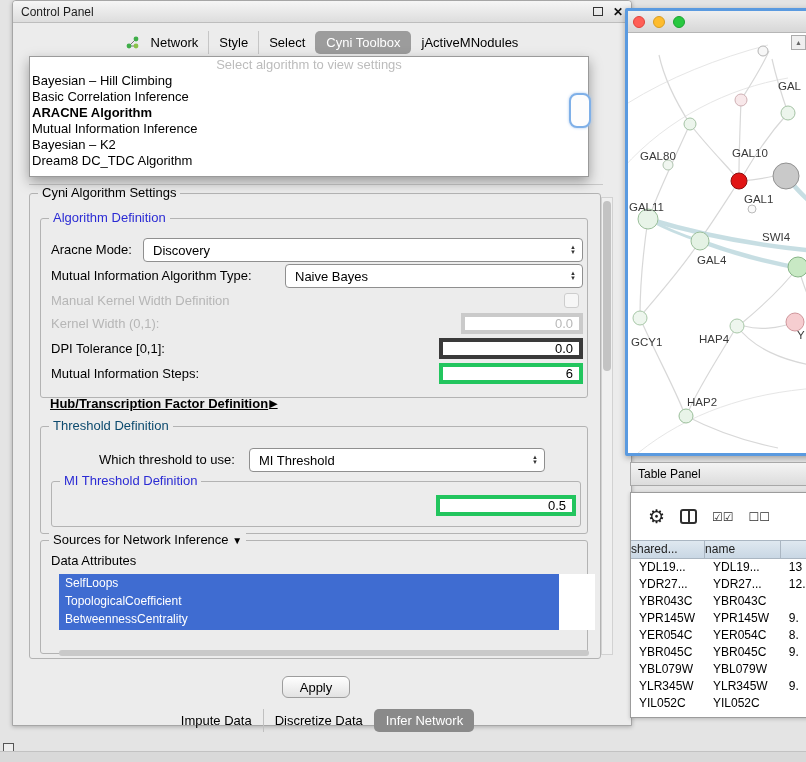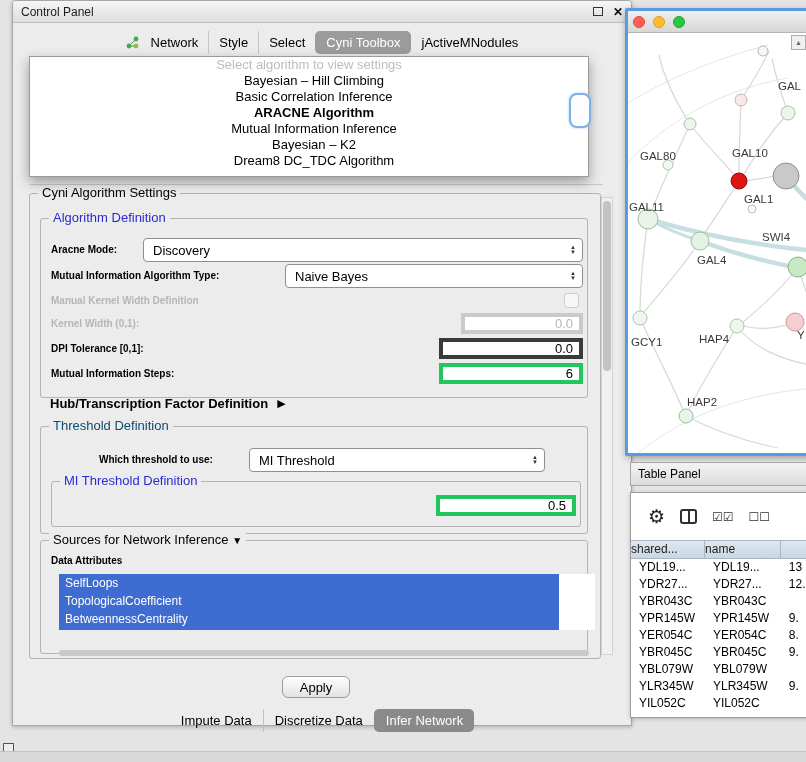--- a/index.html
+++ b/index.html
@@ -40,21 +40,21 @@
 
   
   .groupbox { position:absolute; border:1px solid #b3b3b3; border-radius:3px; }
   .legend {
     position:absolute; top:-9px; left:8px; background:#ececec; padding:0 4px;
     font-size:13px; line-height:15px; white-space:nowrap;
   }
   .legend.blue { color:#2b2bd4; }
   .legend.green { color:#0c4a6e; }
 
-  .lbl { position:absolute; font-weight:bold; font-size:10px; line-height:24px; white-space:nowrap; }
+  .lbl { position:absolute; font-weight:normal; font-size:13px; line-height:24px; white-space:nowrap; }
   .lbl.dis { color:#b6b6b6; }
 
   .combo {
     position:absolute; height:24px; background:#fff; border:1px solid #8f8f8f;
     border-radius:4px; display:flex; align-items:center; padding-left:9px; font-size:13px;
   }
   .combo .spin {
     margin-left:auto; margin-right:6px; display:flex; flex-direction:column;
     font-size:6px; line-height:5px; color:#333;
   }
@@ -94,21 +94,21 @@
   .btab { padding:4px 11px; white-space:nowrap; }
   .btab + .btab { border-left:1px solid #c0c0c0; }
   .btab.sel { background:#8a8a8a; color:#fff; border-radius:5px; border-left-color:transparent; }
 
   
   .popup {
     position:absolute; left:16px; top:55px; width:560px; height:121px; background:#fff;
     border:1px solid #9a9a9a; box-shadow:0 5px 12px rgba(0,0,0,.35); z-index:50; font-size:13px;
   }
   .popup-prompt { text-align:center; color:#bcbcbc; height:16px; line-height:15px; }
-  .popup-item { height:16px; line-height:16px; padding-left:10px;text-align:center; }
+  .popup-item { height:16px; line-height:16px; padding-left:2px; }
   .popup-item.b { font-weight:bold; }
   .focus-fragment {
     position:absolute; left:556px; top:92px; width:22px; height:35px; background:#fdfdfd;
     border:2px solid #7fb0e8; border-radius:8px; box-shadow:0 0 3px #a9c9ef; z-index:60;
   }
   .behind-line { position:absolute; left:16px; top:183px; width:574px; height:1px; background:#c9c9c9; }
 
   
   .net-window {
     position:absolute; left:625px; top:8px; width:196px; height:448px;
@@ -230,21 +230,21 @@
       <div class="field dark" style="left:398px; top:119px; width:144px;">
         <span>0.0</span>
       </div>
 
       <span class="lbl" style="left:10px; top:143px;">Mutual Information Steps:</span>
       <div class="field" style="left:398px; top:144px; width:144px;">
         <span>6</span>
       </div>
     </div>
 
-    <div class="abs" style="left:20px; top:202px; display:flex; align-items:center; gap:9px;">
+    <div class="abs" style="left:20px; top:202px; display:flex; align-items:center; gap:1px;text-decoration:underline;">
       <span style="font-weight:bold; font-size:13px;">Hub/Transcription Factor Definition</span>
       <span style="font-size:11px;">▶</span>
     </div>
 
     <div class="groupbox" style="left:10px; top:232px; width:548px; height:108px;">
       <span class="legend green">Threshold Definition</span>
 
       <span class="lbl" style="left:58px; top:21px;">Which threshold to use:</span>
       <div class="combo" style="left:208px; top:21px; width:296px;">
         <span>MI Threshold</span>

